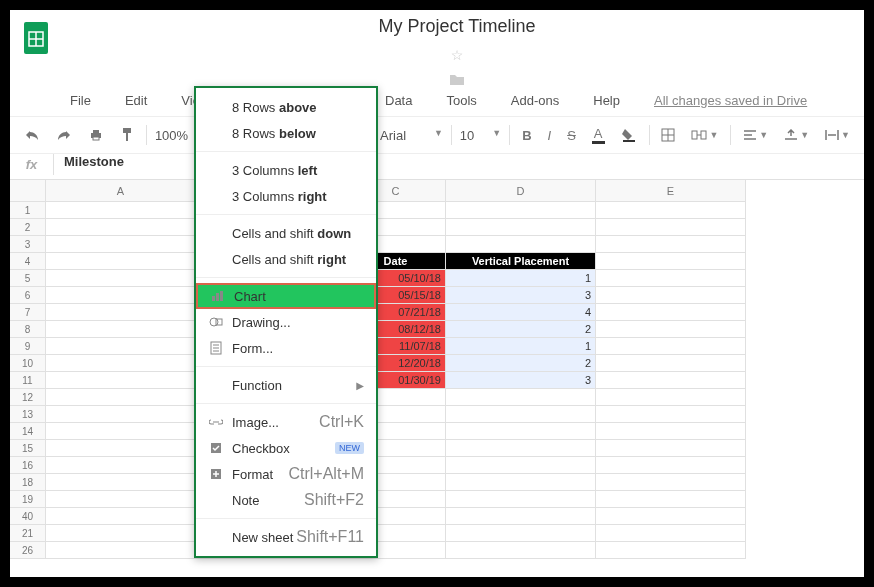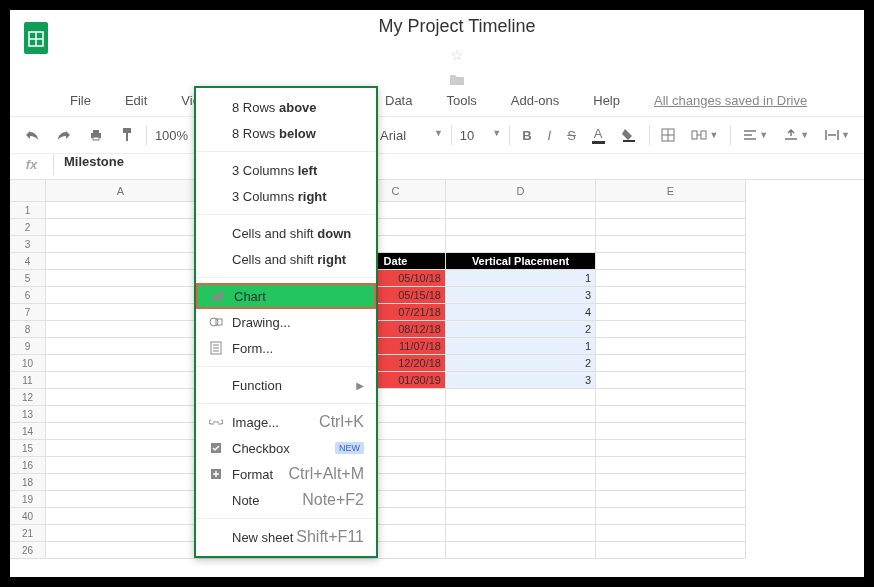--- a/index.html
+++ b/index.html
@@ -459,21 +459,21 @@
             <line x1="6" y1="3" x2="6" y2="9" stroke="#fff" stroke-width="1.5"></line>
             <line x1="3" y1="6" x2="9" y2="6" stroke="#fff" stroke-width="1.5"></line>
           </svg>
         </span>
         <span class="menu-text">Format</span>
         <span class="menu-short">Ctrl+Alt+M</span>
       </div>
       <div class="menu-row">
         <span class="menu-icon"></span>
         <span class="menu-text">Note</span>
-        <span class="menu-short">Note+F2</span>
+        <span class="menu-short">Shift+F2</span>
       </div>
       <div class="menu-sep"></div>
       <div class="menu-row">
         <span class="menu-icon"></span>
         <span class="menu-text">New sheet</span>
         <span class="menu-short">Shift+F11</span>
       </div>
     </div>
 
 </div>

